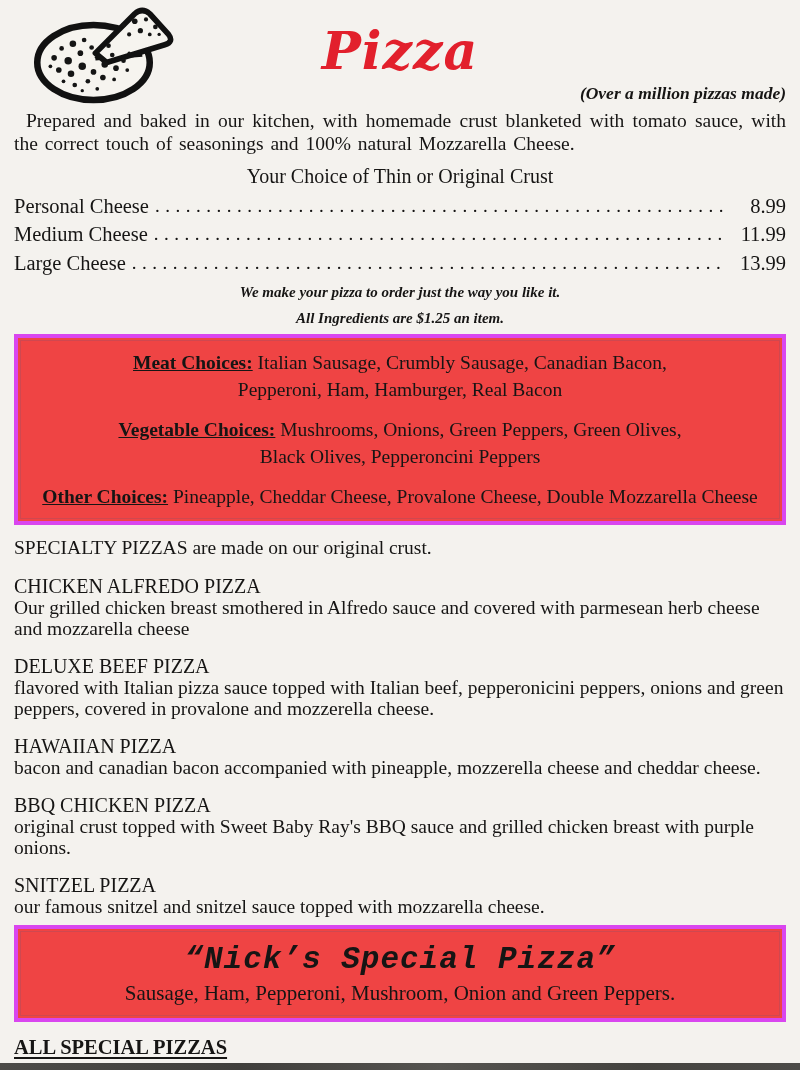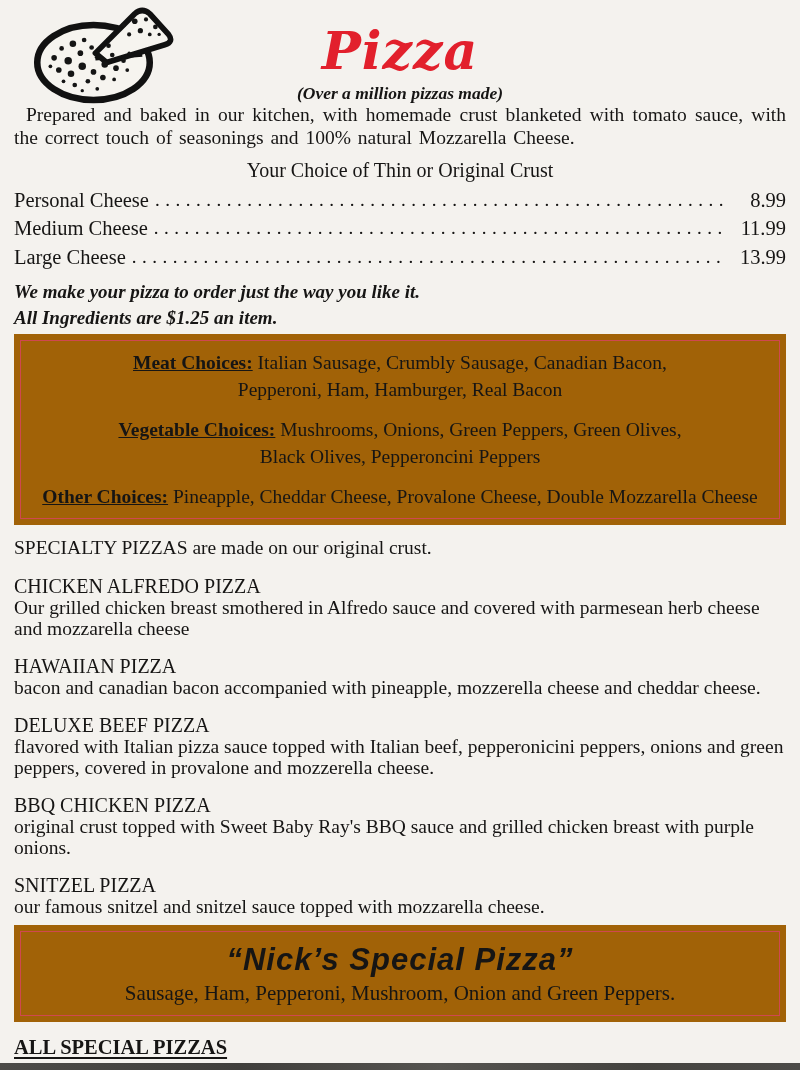--- a/index.html
+++ b/index.html
@@ -22,28 +22,29 @@
     text-align: center;
     font-family: "DejaVu Serif", serif;
     font-style: italic;
     font-weight: bold;
     font-size: 52px;
     line-height: 62px;
     color: #e2202c;
     letter-spacing: 1px;
   }
   .subtitle {
-    text-align: center;
+    text-align: right;
     font-weight: bold;
     font-style: italic;
     font-size: 17.5px;
     line-height: 22px;
   }
 
   .intro {
+    margin-top: 6px;
     font-size: 19.5px;
     line-height: 22.5px;
     text-align: justify;
     text-indent: 12px;
     word-spacing: 2px;
   }
   .crust-note {
     margin-top: 9px;
     text-align: center;
     font-size: 20px;
@@ -53,27 +54,27 @@
   
   .price-list { margin-top: 4px; }
   .price-row { display: flex; align-items: center; font-size: 20.5px; line-height: 28.3px; }
   .dots {
     flex: 1; overflow: hidden; white-space: nowrap;
     margin: 0 6px; font-size: 19px; letter-spacing: 5.5px;
   }
   .dots::after { content: "....................................................................................................................."; }
   .price-value { min-width: 54px; text-align: right; }
 
-  .notes { margin-top: 8px; text-align: left; font-weight: bold; font-style: italic; font-size: 19px; line-height: 26px; }
+  .notes { margin-top: 2px; text-align: center; font-weight: bold; font-style: italic; font-size: 15px; line-height: 26px; }
 
   
   .red-box {
     margin-top: 3px;
-    border: 4px solid #a16207;
-    background: #a16207;
+    border: 4px solid #d946ef;
+    background: #ef4444;
   }
   .red-box-inner {
     border: 1px solid #cf4850;
     margin: 2px;
   }
   .choices-inner { padding: 8px 10px; text-align: center; font-size: 19.5px; line-height: 27px; }
   .choice-group { margin-bottom: 13px; }
   .choice-group:last-child { margin-bottom: 0; }
   .choice-label { font-weight: bold; text-decoration: underline; }
 
@@ -81,21 +82,21 @@
   .specialty-intro { margin-top: 12px; font-size: 19.5px; line-height: 22px; }
   .specialty-item { margin-top: 16px; }
   .specialty-item:first-of-type { margin-top: 8px; }
   .item-name { font-size: 20px; line-height: 22px; }
   .item-desc { font-size: 19.5px; line-height: 21px; }
 
   
   .nicks-inner { padding: 8px 10px; text-align: center; }
   .nicks-box { margin-top: 8px; }
   .nicks-title {
-    font-family: Liberation Sans, sans-serif;
+    font-family: Liberation Mono, monospace;
     font-style: italic;
     font-weight: bold;
     font-size: 31px;
     line-height: 40px;
     letter-spacing: 1px;
   }
   .nicks-toppings { font-size: 21px; line-height: 27px; }
 
   
   .special-heading {
@@ -209,26 +210,26 @@
     </div>
   </div>
 
   <div class="specialty-intro">SPECIALTY PIZZAS are made on our original crust.</div>
 
   <div class="specialty-item">
     <div class="item-name">CHICKEN ALFREDO PIZZA</div>
     <div class="item-desc">Our grilled chicken breast smothered in Alfredo sauce and covered with parmesean herb cheese and mozzarella cheese</div>
   </div>
   <div class="specialty-item">
+    <div class="item-name">DELUXE BEEF PIZZA</div>
+    <div class="item-desc">flavored with Italian pizza sauce topped with Italian beef, pepperonicini peppers, onions and green peppers, covered in provalone and mozzerella cheese.</div>
+  </div>
+  <div class="specialty-item">
     <div class="item-name">HAWAIIAN PIZZA</div>
     <div class="item-desc">bacon and canadian bacon accompanied with pineapple, mozzerella cheese and cheddar cheese.</div>
-  </div>
-  <div class="specialty-item">
-    <div class="item-name">DELUXE BEEF PIZZA</div>
-    <div class="item-desc">flavored with Italian pizza sauce topped with Italian beef, pepperonicini peppers, onions and green peppers, covered in provalone and mozzerella cheese.</div>
   </div>
   <div class="specialty-item">
     <div class="item-name">BBQ CHICKEN PIZZA</div>
     <div class="item-desc">original crust topped with Sweet Baby Ray's BBQ sauce and grilled chicken breast with purple onions.</div>
   </div>
   <div class="specialty-item">
     <div class="item-name">SNITZEL PIZZA</div>
     <div class="item-desc">our famous snitzel and snitzel sauce topped with mozzarella cheese.</div>
   </div>
 

